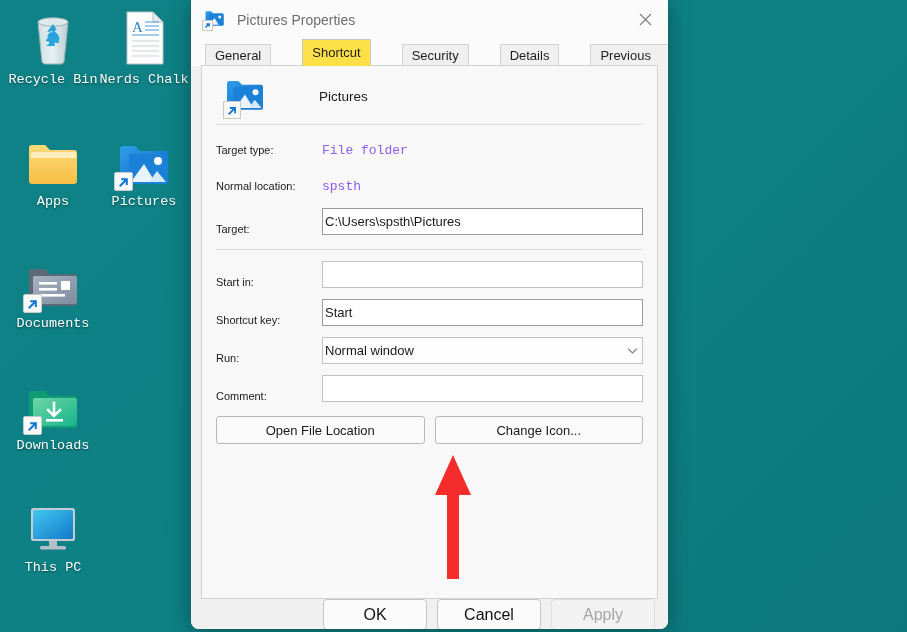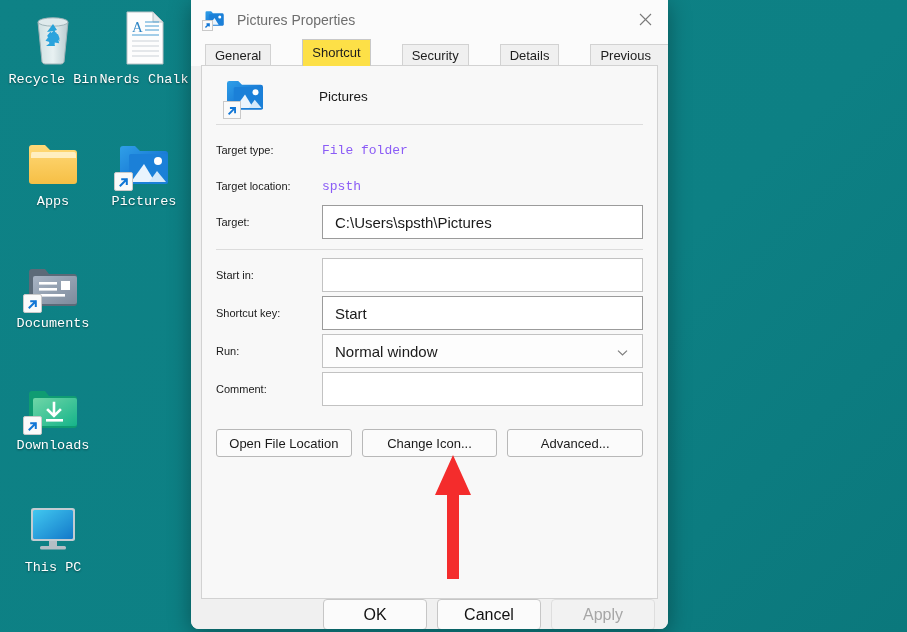--- a/index.html
+++ b/index.html
@@ -190,31 +190,31 @@
     width: 106px;
     font-size: 11px;
     color: #1a1a1a;
     flex: none;
   }
   .frow .val {
     font-size: 13px;
     color: #8b5cf6;
     font-family: Liberation Mono, monospace;
   }
-  .frow.input-row { height: 26px; margin-top: 12px; }
+  .frow.input-row { height: 26px; margin-top: 12px; align-items: flex-end; }
   .fld {
     flex: 1;
-    height: 34px;
+    height: 27px;
     background: #ffffff;
     border: 1px solid #9b9b9b;
     box-sizing: border-box;
     display: flex;
     align-items: center;
-    padding: 0 12px;
-    font-size: 15px;
+    padding: 0 2px;
+    font-size: 13px;
     color: #1a1a1a;
     cursor: text;
   }
   .fld.empty { border-color: #c2c2c2; }
   .fld.combo {
     background: #fdfdfd;
     border-color: #c2c2c2;
     justify-content: space-between;
     cursor: default;
   }
@@ -232,21 +232,20 @@
     background: #fbfbfb;
     border: 1px solid #b8b8b8;
     border-radius: 3px;
     font-size: 13px;
     color: #1a1a1a;
     font-family: "Liberation Sans", sans-serif;
     cursor: default;
     display: flex;
     align-items: center;
     justify-content: center;
-    margin-top: 13px;
   }
 
   
   #footer {
     flex: 1;
     display: flex;
     align-items: center;
     justify-content: flex-end;
     padding-right: 13px;
     gap: 10px;
@@ -511,21 +510,21 @@
     </div>
 
     <div class="hr"></div>
 
     <div class="frow">
       <div class="lbl">Target type:</div>
       <div class="val">File folder</div>
     </div>
 
     <div class="frow">
-      <div class="lbl">Target location:</div>
+      <div class="lbl">Normal location:</div>
       <div class="val">spsth</div>
     </div>
 
     <div class="frow input-row">
       <div class="lbl">Target:</div>
       <div class="fld">C:\Users\spsth\Pictures</div>
     </div>
 
     <div class="hr" style="margin-top:14px;"></div>
 
@@ -552,21 +551,20 @@
     </div>
 
     <div class="frow input-row">
       <div class="lbl">Comment:</div>
       <div class="fld empty"></div>
     </div>
 
     <div class="btn-row">
       <div class="pbtn">Open File Location</div>
       <div class="pbtn">Change Icon...</div>
-      <div class="pbtn">Advanced...</div>
     </div>
   </div>
 
   <div id="footer">
     <div class="dbtn">OK</div>
     <div class="dbtn">Cancel</div>
     <div class="dbtn disabled">Apply</div>
   </div>
 </div>
 

